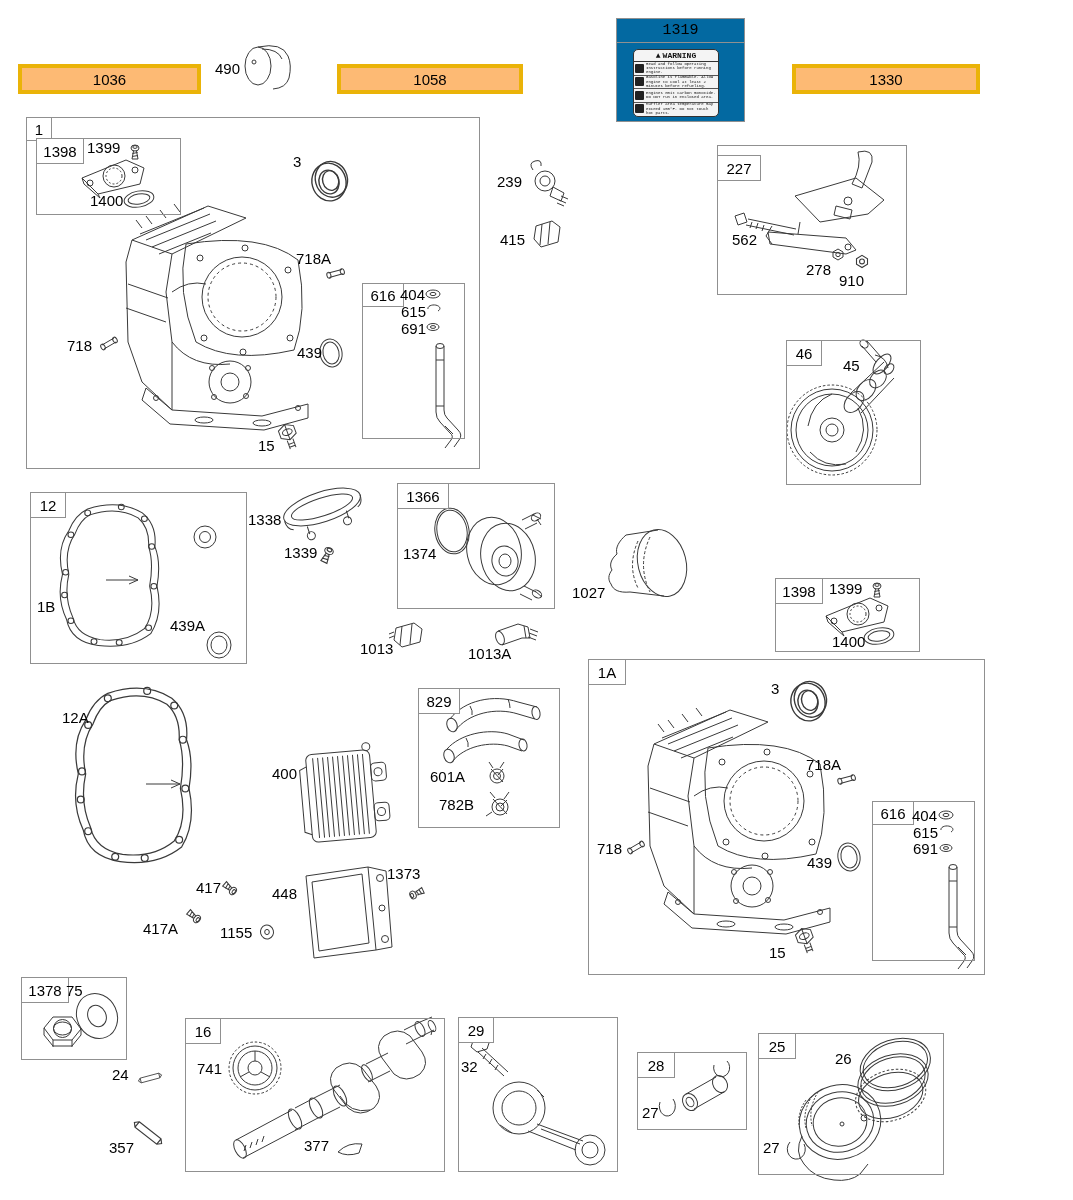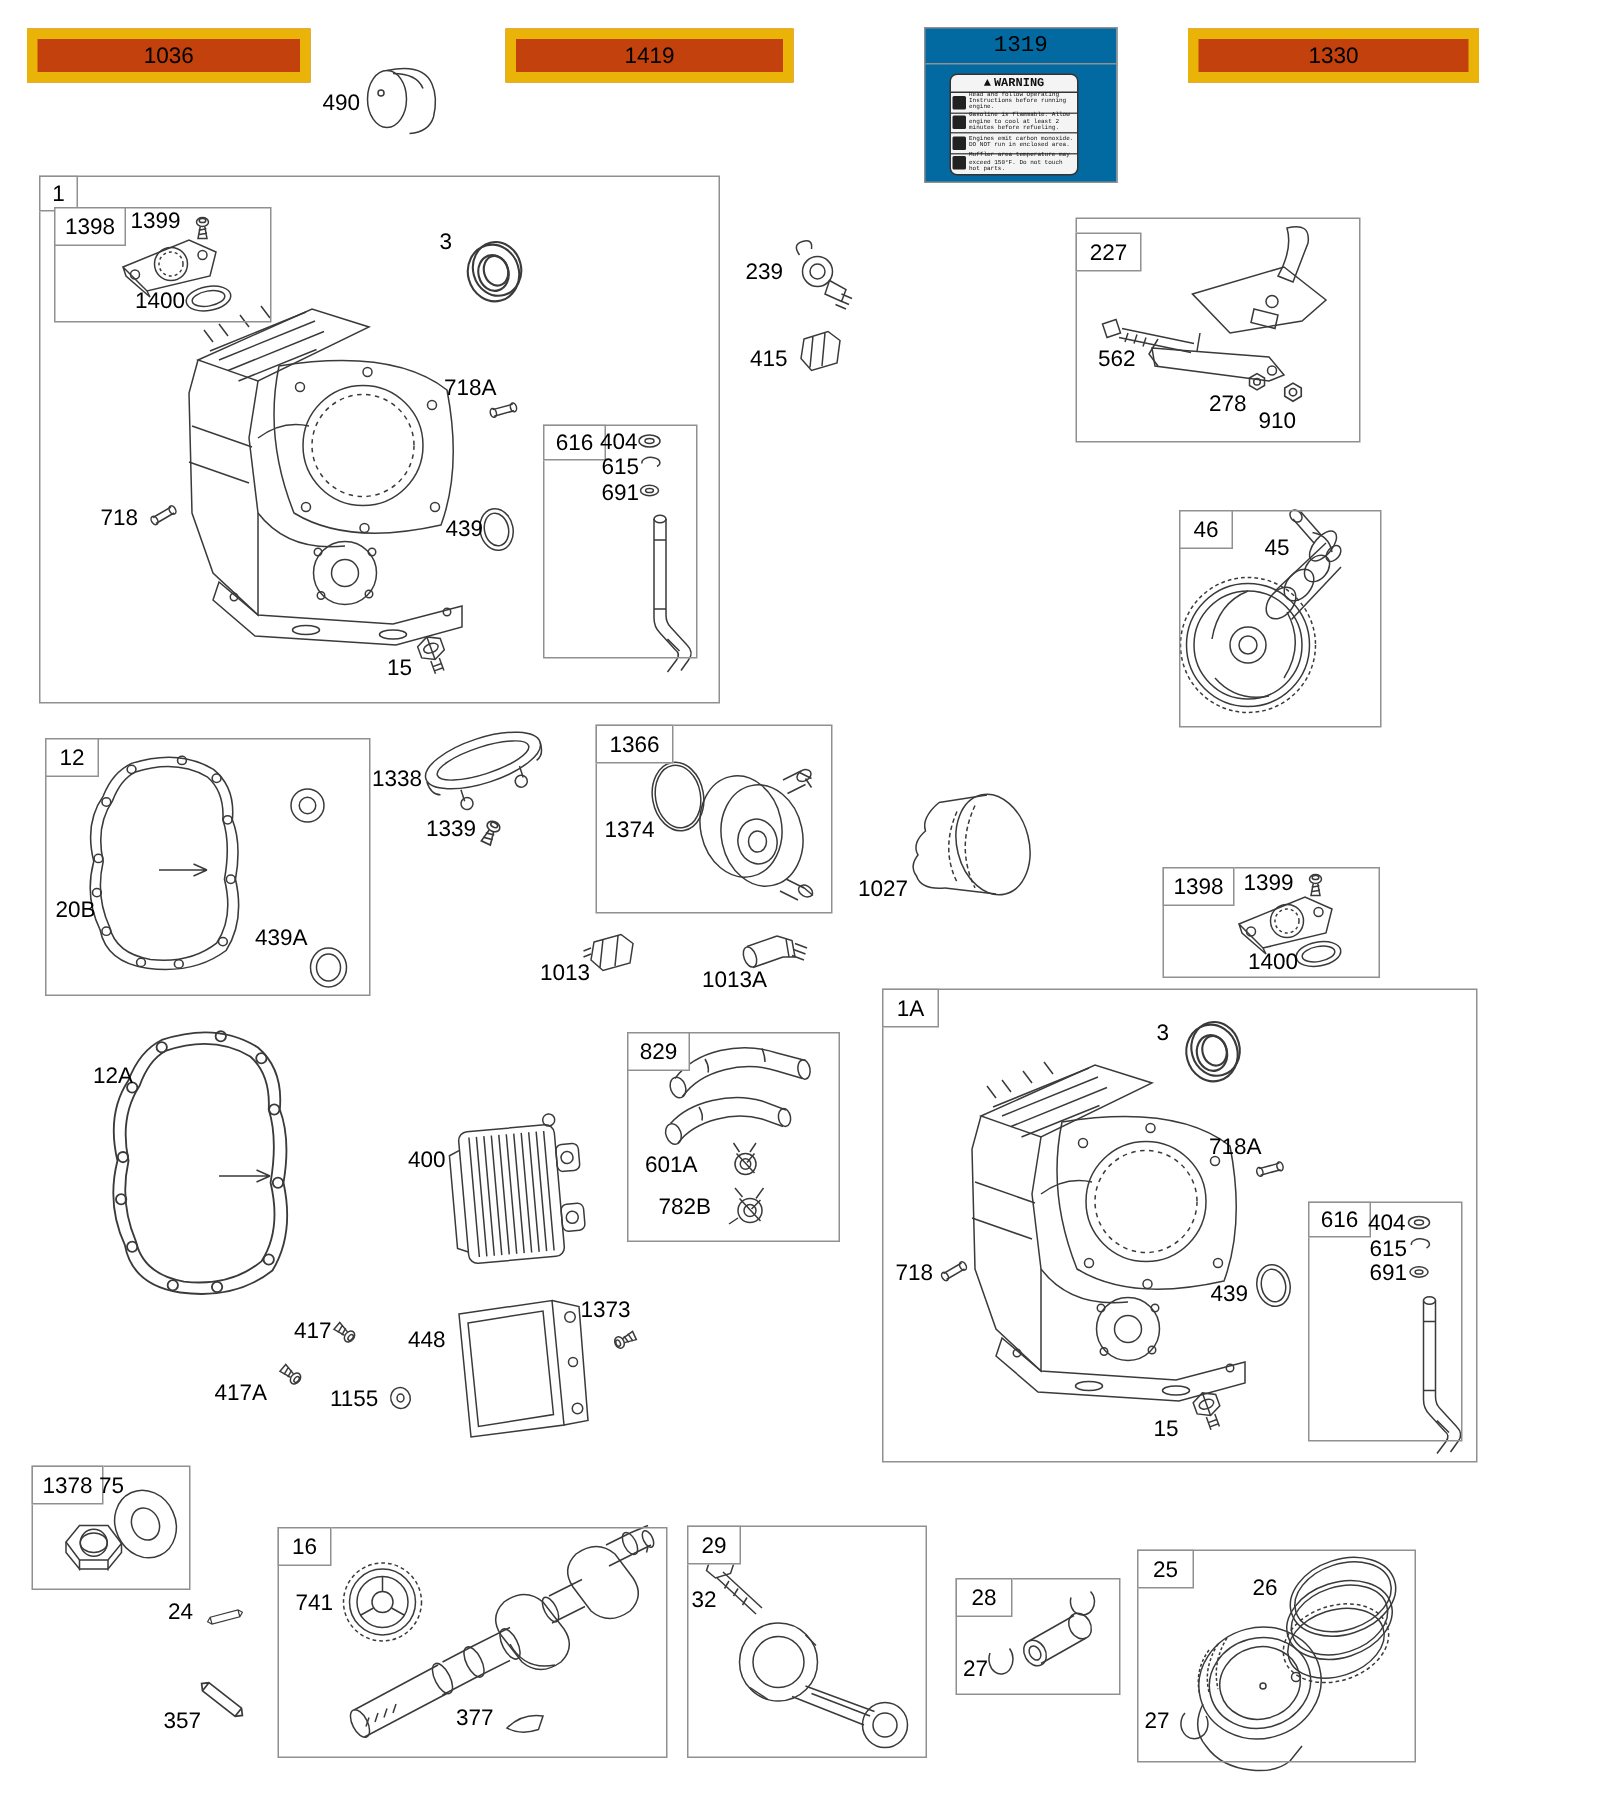--- a/index.html
+++ b/index.html
@@ -2,22 +2,22 @@
 <html><head>
 <meta charset="utf-8">
 <style>
   html,body{margin:0;padding:0;background:#fff;}
   .canvas{position:relative;width:1073px;height:1200px;background:#ffffff;
     font-family:"Liberation Sans",sans-serif;color:#000;overflow:hidden;}
   svg.art{position:absolute;left:0;top:0;}
   .gbox{position:absolute;border:1px solid #909090;}
   .tag{position:absolute;border:1px solid #909090;background:#fff;display:flex;
     align-items:center;justify-content:center;font-size:15px;z-index:4;}
-  .ref{position:absolute;border:7px solid #eab308;display:flex;align-items:center;
-    justify-content:center;font-size:15px;background:#c2410c;z-index:4;}
+  .ref{position:absolute;border:4px solid #eab308;display:flex;align-items:center;
+    justify-content:center;font-size:15px;background:#fdba74;z-index:4;margin-top:45px;}
   .co{position:absolute;font-size:15px;white-space:nowrap;z-index:5;}
   .ref1319{position:absolute;left:616px;top:18px;width:127px;height:102px;
     border:1px solid #909090;background:#0369a1;z-index:4;font-family:Liberation Mono, monospace;}
   .ref1319 .rtitle{height:23px;border-bottom:1px solid #909090;display:flex;
     align-items:center;justify-content:center;font-size:15px;}
   .sticker{position:absolute;left:16px;top:30px;width:84px;height:66px;
     border:1.5px solid #333;border-radius:5px;background:#f4f4f4;overflow:hidden;}
   .sticker .whead{display:flex;align-items:center;justify-content:center;gap:2px;
     font-weight:bold;font-size:8px;border-bottom:1px solid #333;height:11px;color:#111;}
   .wrow{display:flex;align-items:center;gap:2px;border-bottom:1px solid #555;height:12.5px;padding:0 1px;}
@@ -411,21 +411,21 @@
   <div class="tag" style="left:588px;top:659px;width:36px;height:24px">1A</div>
   <div class="tag" style="left:872px;top:801px;width:40px;height:22px">616</div>
   <div class="tag" style="left:418px;top:688px;width:40px;height:24px">829</div>
   <div class="tag" style="left:21px;top:977px;width:46px;height:24px">1378</div>
   <div class="tag" style="left:185px;top:1018px;width:34px;height:24px">16</div>
   <div class="tag" style="left:458px;top:1017px;width:34px;height:24px">29</div>
   <div class="tag" style="left:637px;top:1052px;width:36px;height:24px">28</div>
   <div class="tag" style="left:758px;top:1033px;width:36px;height:24px">25</div>
 
   <div class="ref" style="left:18px;top:19px;width:175px;height:22px">1036</div>
-  <div class="ref" style="left:337px;top:19px;width:178px;height:22px">1419</div>
+  <div class="ref" style="left:337px;top:19px;width:178px;height:22px">1058</div>
   <div class="ref" style="left:792px;top:19px;width:180px;height:22px">1330</div>
 
   <div class="ref1319">
     <div class="rtitle">1319</div>
     <div class="sticker">
       <div class="whead">
         <span>▲</span>
         <span>WARNING</span>
       </div>
       <div class="wrow">
@@ -457,21 +457,21 @@
   <span class="co" style="left:258px;top:437px">15</span>
   <span class="co" style="left:400px;top:286px">404</span>
   <span class="co" style="left:401px;top:303px">615</span>
   <span class="co" style="left:401px;top:320px">691</span>
   <span class="co" style="left:497px;top:173px">239</span>
   <span class="co" style="left:500px;top:231px">415</span>
   <span class="co" style="left:732px;top:231px">562</span>
   <span class="co" style="left:806px;top:261px">278</span>
   <span class="co" style="left:839px;top:272px">910</span>
   <span class="co" style="left:843px;top:357px">45</span>
-  <span class="co" style="left:37px;top:598px">20B</span>
+  <span class="co" style="left:37px;top:598px">1B</span>
   <span class="co" style="left:170px;top:617px">439A</span>
   <span class="co" style="left:248px;top:511px">1338</span>
   <span class="co" style="left:284px;top:544px">1339</span>
   <span class="co" style="left:403px;top:545px">1374</span>
   <span class="co" style="left:572px;top:584px">1027</span>
   <span class="co" style="left:360px;top:640px">1013</span>
   <span class="co" style="left:468px;top:645px">1013A</span>
   <span class="co" style="left:829px;top:580px">1399</span>
   <span class="co" style="left:832px;top:633px">1400</span>
   <span class="co" style="left:771px;top:680px">3</span>

